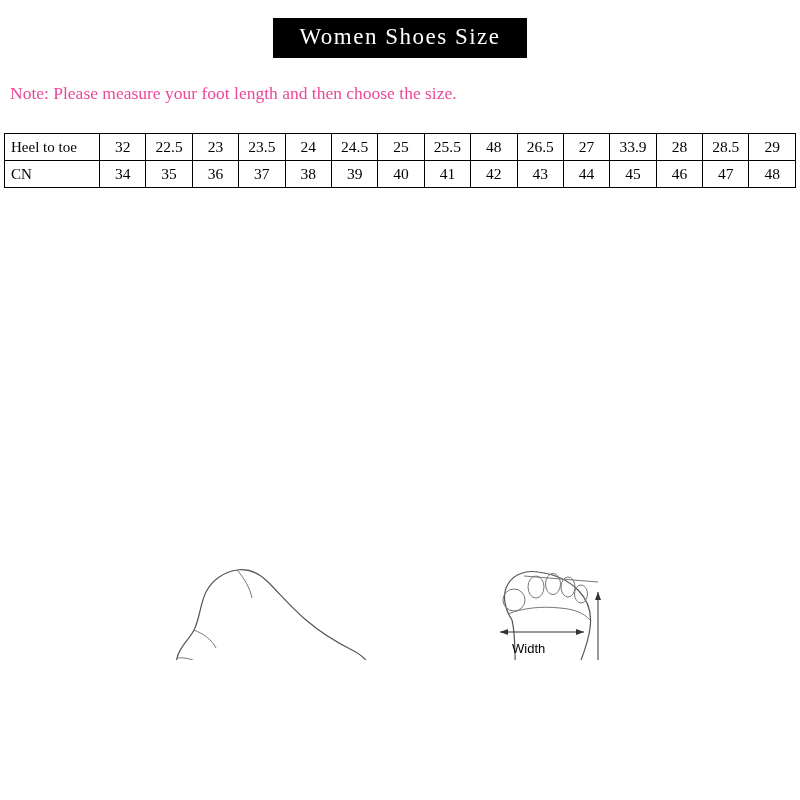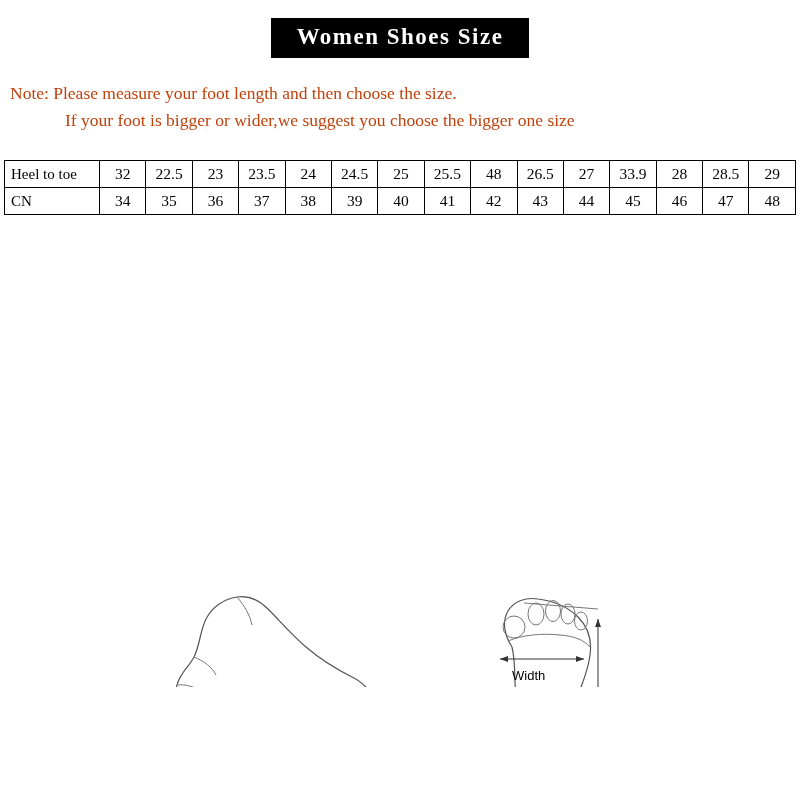--- a/index.html
+++ b/index.html
@@ -14,33 +14,32 @@
     font-family: "Liberation Serif", serif;
     color: #000;
     position: relative;
   }
   
   .title-wrap {
     width: 100%;
     display: flex;
     justify-content: center;
     margin-top: 18px;
-    font-weight: bold;
   }
   .title-box {
     background: #000;
     color: #fff;
     font-size: 23px;
     letter-spacing: 1.5px;
     padding: 6px 26px 8px 26px;
     font-family: "Liberation Serif", serif;
   }
   
   .note {
-    color: #c2410c;
+    color: #ec4899;
     font-size: 17.5px;
     line-height: 1.55;
     padding: 22px 14px 0 10px;
     font-family: "Liberation Serif", serif;
   }
   .note .line2 {
     display: block;
     padding-left: 55px;
   }
   
@@ -130,21 +129,20 @@
 </style>
 </head>
 <body>
 
 <div class="title-wrap">
   <div class="title-box">Women  Shoes  Size</div>
 </div>
 
 <div class="note">
   <span>Note: Please measure your foot length and then choose the size.</span>
-  <span class="line2">If your foot is bigger or wider,we suggest you choose the bigger one size</span>
 </div>
 
 <div class="table-wrap">
   <table class="size-table">
     <tbody>
       <tr>
         <td class="rowhead">Heel to toe</td>
         <td>32</td>
         <td>22.5</td>
         <td>23</td>

